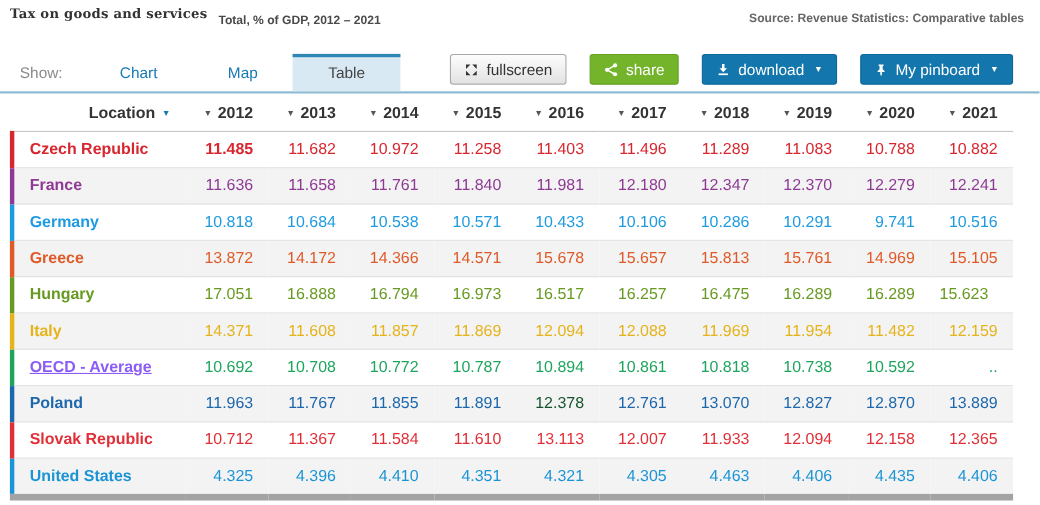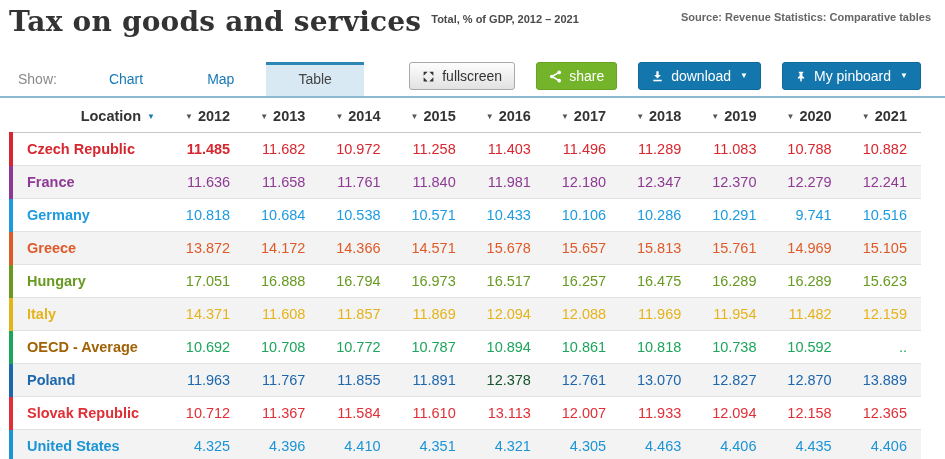--- a/index.html
+++ b/index.html
@@ -2,21 +2,21 @@
 <html><head>
 <meta charset="utf-8">
 <style>
   * { margin:0; padding:0; box-sizing:border-box; }
   html,body { background:#fff; }
   body { font-family:"Liberation Sans", sans-serif; width:945px; height:459px; overflow:hidden; }
   .page { width:945px; height:459px; position:relative; background:#fff; }
 
   
   .page-header { display:flex; align-items:flex-start; padding:5px 14px 0 9px; }
-  .page-title { font-family:"DejaVu Serif", serif; font-weight:bold; font-size:28px; color:#333; letter-spacing:.2px; }
+  .page-title { font-family:"DejaVu Serif", serif; font-weight:bold; font-size:12px; color:#333; letter-spacing:.2px; }
   .page-subtitle { font-size:11px; font-weight:bold; color:#4a4a4a; margin:8px 0 0 10px; }
   .page-source { margin-left:auto; font-size:11px; font-weight:bold; color:#666; margin-top:6px; cursor:pointer; }
 
   
   .toolbar { display:flex; align-items:flex-end; margin-top:24px; height:36px; border-bottom:2px solid #8cbad3; padding:0 24px 0 10px; }
   .show-label { color:#8a8a8a; font-size:14px; padding:0 20px 9px 8px; }
   .tab { color:#1779b5; font-size:14px; padding:9px 32px; cursor:pointer; }
   .tab.active { background:#d8e9f4; border-top:3px solid #2e86b5; padding-top:6px; color:#444; cursor:default; }
   .btn-group { margin-left:auto; display:flex; gap:21px; padding-bottom:6px; align-items:center; }
   .btn { height:28px; display:inline-flex; align-items:center; gap:7px; padding:0 12px; font-size:14px; border-radius:3px; cursor:pointer; white-space:nowrap; }
@@ -28,21 +28,21 @@
 
   
   table.data { border-collapse:collapse; width:calc(100% - 33px); margin:2px 24px 0 9px; font-size:14.5px; table-layout:fixed; }
   table.data th { font-weight:bold; color:#333; text-align:right; padding:8px 14px 8px 0; border-bottom:1px solid #c6c6c6; cursor:pointer; }
   th.loc-h { text-align:left; color:#1779b5; padding-left:18px; width:158px; }
   .th-caret { color:#555; font-size:8px; margin-right:5px; vertical-align:2px; }
   .loc-caret { color:#1779b5; font-size:8px; margin-left:6px; vertical-align:2px; }
   table.data td { text-align:right; padding:8px 14px 8px 0; border-top:1px solid #e2e2e2; }
   table.data td.loc { text-align:left; font-weight:bold; padding-left:14px; border-left:4px solid; }
   table.data tr.alt { background:#f3f3f3; }
-  table.data tbody tr:last-child td { border-bottom:2px solid #a3a3a3; }
+  table.data tbody tr:last-child td { border-bottom:6px solid #a3a3a3; }
 </style>
 </head>
 <body>
 
 <div class="page">
 
   <div class="page-header">
     <div class="page-title">Tax on goods and services</div>
     <div class="page-subtitle">Total, % of GDP, 2012 – 2021</div>
     <div class="page-source">Source: Revenue Statistics: Comparative tables</div>
@@ -172,37 +172,37 @@
           <td class="loc" style="border-left-color: rgb(104, 154, 34); color: rgb(104, 154, 34);">Hungary</td>
           <td style="color: rgb(104, 154, 34);">17.051</td>
           <td style="color: rgb(104, 154, 34);">16.888</td>
           <td style="color: rgb(104, 154, 34);">16.794</td>
           <td style="color: rgb(104, 154, 34);">16.973</td>
           <td style="color: rgb(104, 154, 34);">16.517</td>
           <td style="color: rgb(104, 154, 34);">16.257</td>
           <td style="color: rgb(104, 154, 34);">16.475</td>
           <td style="color: rgb(104, 154, 34);">16.289</td>
           <td style="color: rgb(104, 154, 34);">16.289</td>
-          <td style="color: rgb(104, 154, 34);">15.623</td>
+          <td style="color: rgb(104, 154, 34); text-align: center;">15.623</td>
         </tr>
         <tr class="alt">
           <td class="loc" style="border-left-color: rgb(229, 179, 26); color: rgb(229, 179, 26);">Italy</td>
           <td style="color: rgb(229, 179, 26);">14.371</td>
           <td style="color: rgb(229, 179, 26);">11.608</td>
           <td style="color: rgb(229, 179, 26);">11.857</td>
           <td style="color: rgb(229, 179, 26);">11.869</td>
           <td style="color: rgb(229, 179, 26);">12.094</td>
           <td style="color: rgb(229, 179, 26);">12.088</td>
           <td style="color: rgb(229, 179, 26);">11.969</td>
           <td style="color: rgb(229, 179, 26);">11.954</td>
           <td style="color: rgb(229, 179, 26);">11.482</td>
           <td style="color: rgb(229, 179, 26);">12.159</td>
         </tr>
         <tr>
-          <td class="loc" style="border-left-color: rgb(30, 165, 93); color: #a16207;">OECD - Average</td>
+          <td class="loc" style="border-left-color: rgb(30, 165, 93); color: #8b5cf6; text-decoration: underline;">OECD - Average</td>
           <td style="color: rgb(30, 165, 93);">10.692</td>
           <td style="color: rgb(30, 165, 93);">10.708</td>
           <td style="color: rgb(30, 165, 93);">10.772</td>
           <td style="color: rgb(30, 165, 93);">10.787</td>
           <td style="color: rgb(30, 165, 93);">10.894</td>
           <td style="color: rgb(30, 165, 93);">10.861</td>
           <td style="color: rgb(30, 165, 93);">10.818</td>
           <td style="color: rgb(30, 165, 93);">10.738</td>
           <td style="color: rgb(30, 165, 93);">10.592</td>
           <td style="color: rgb(30, 165, 93);">..</td>

